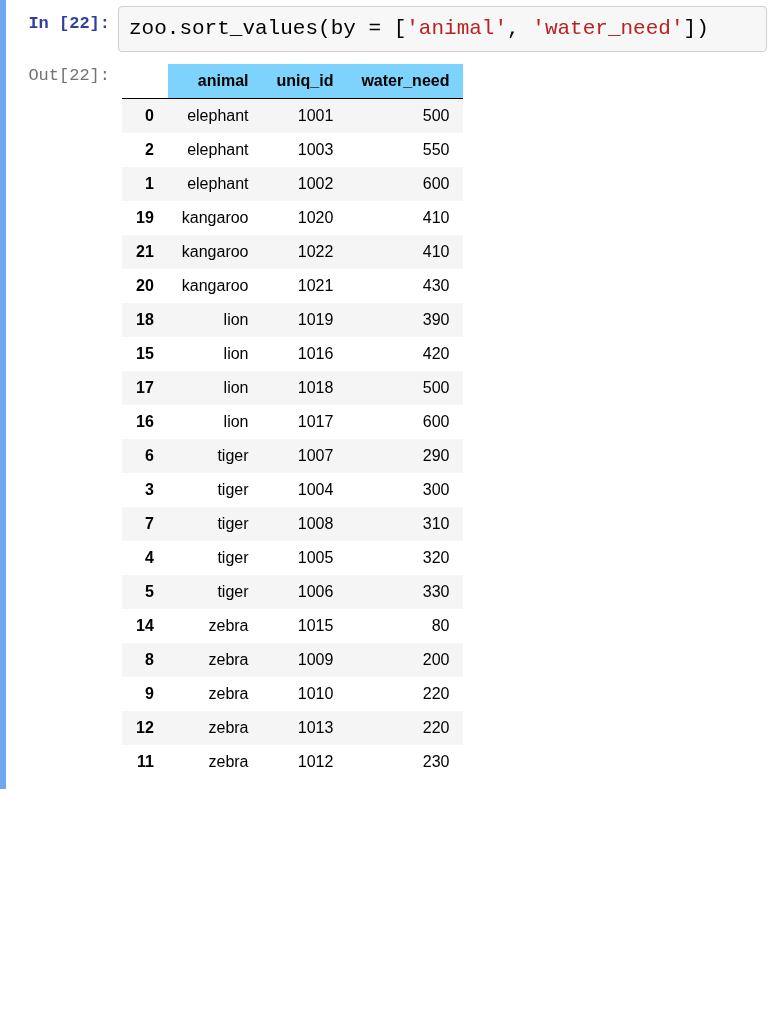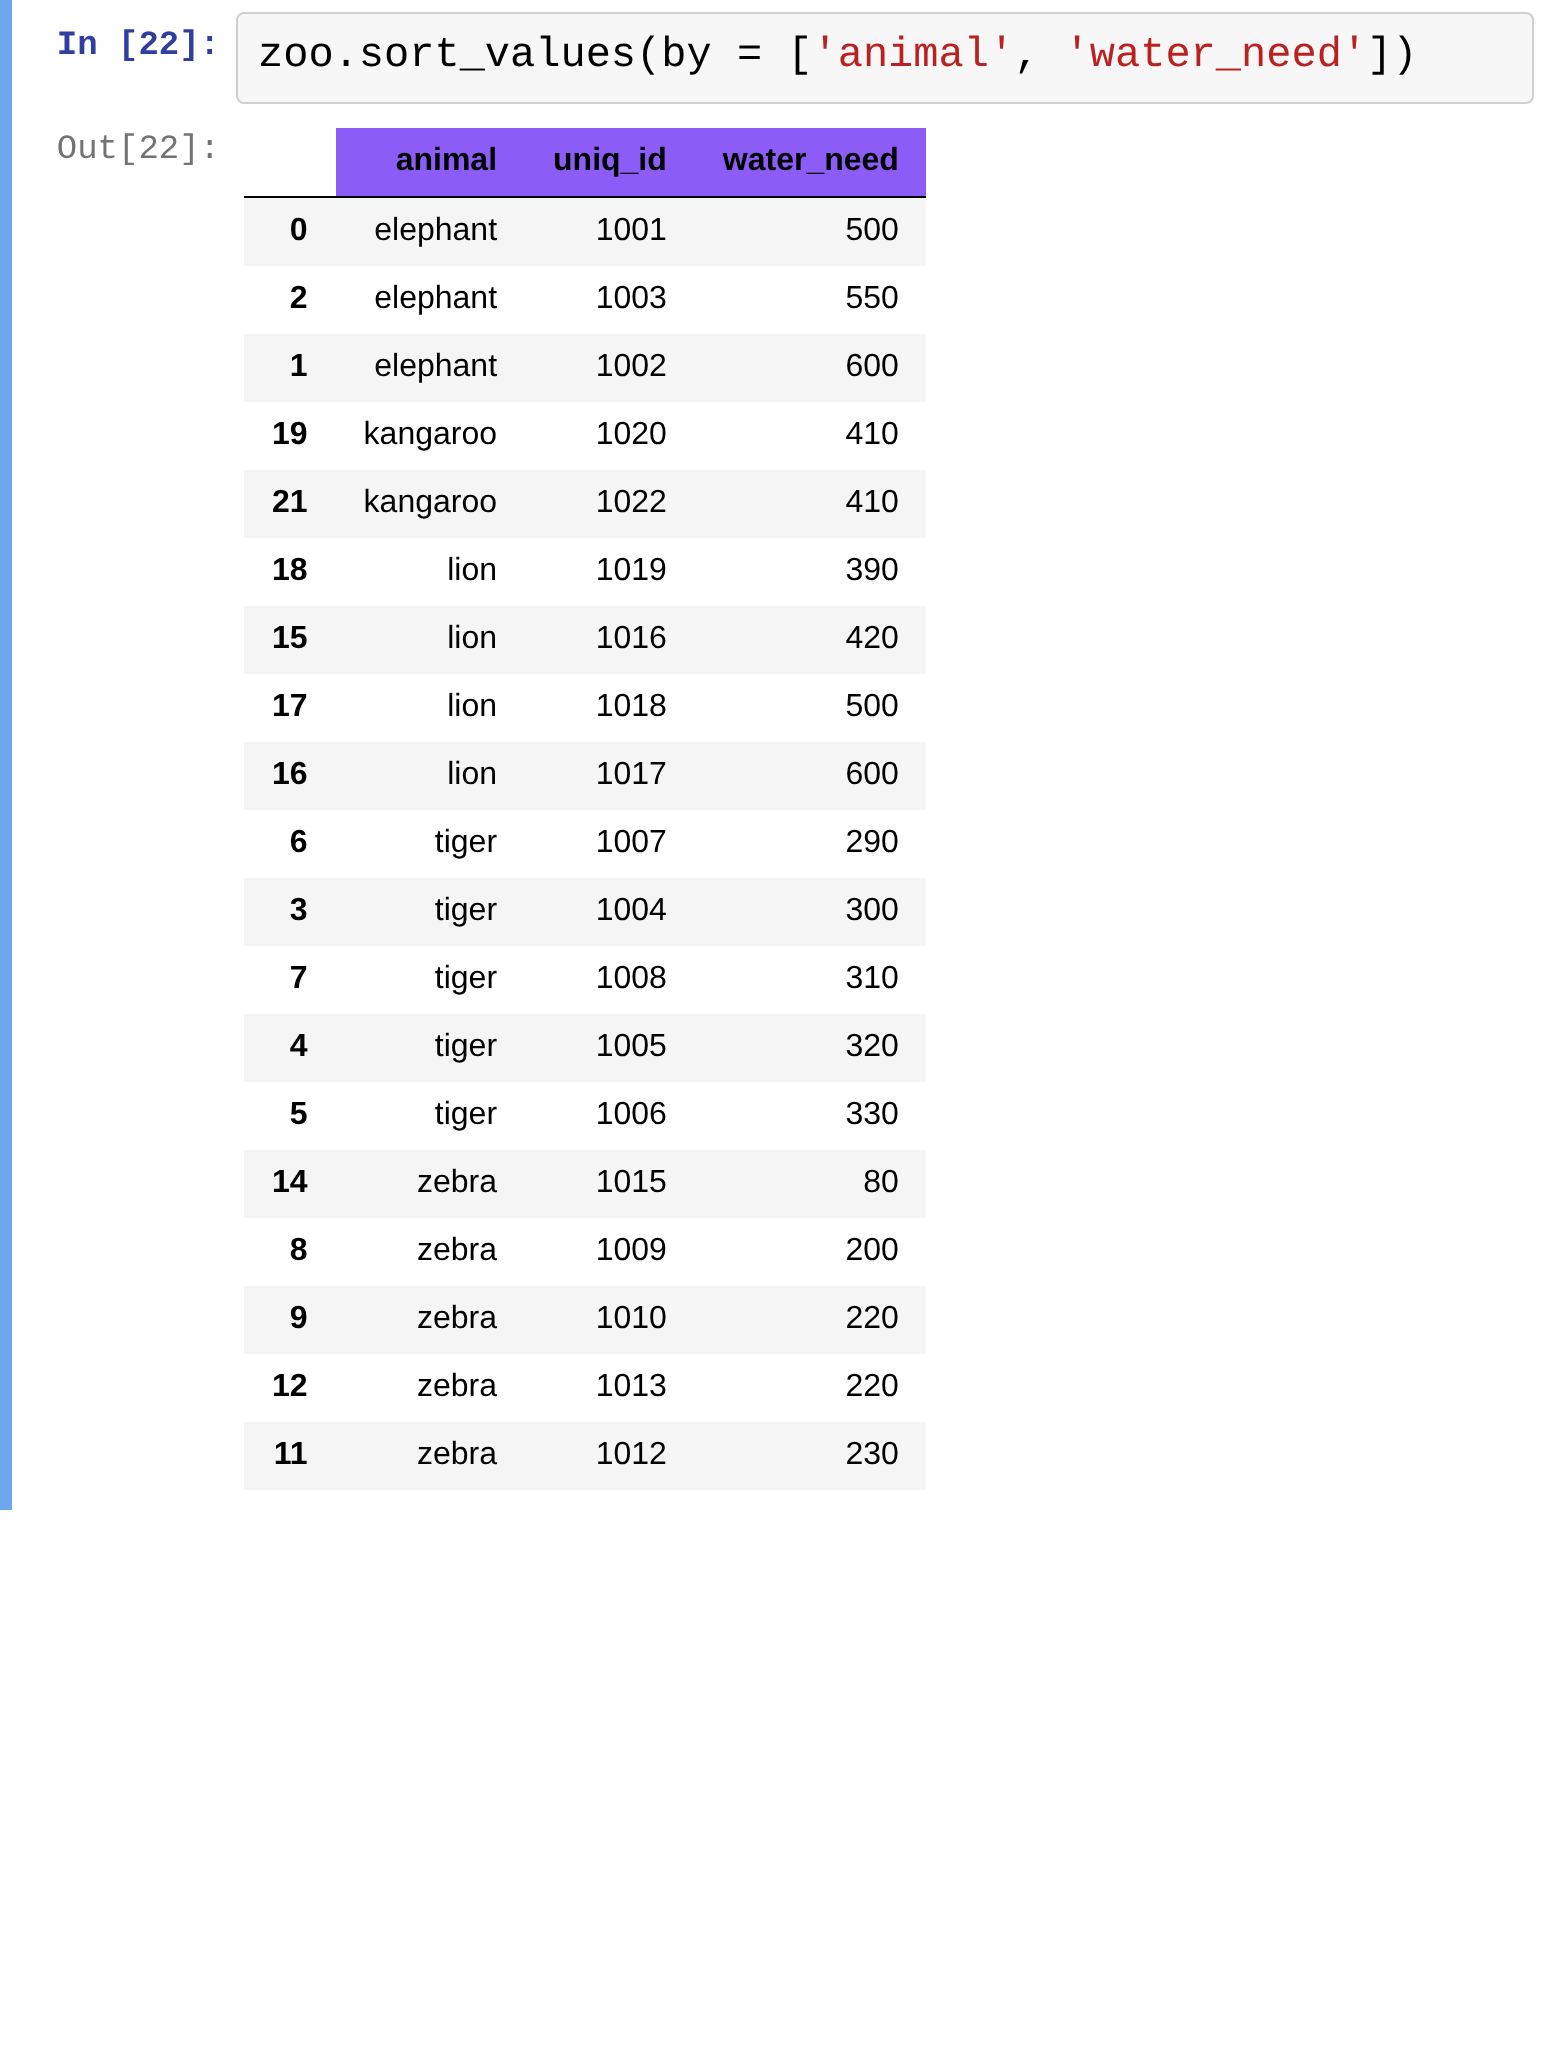--- a/index.html
+++ b/index.html
@@ -64,21 +64,21 @@
     font-size:16px;
   }
   table.df th, table.df td{
     padding:8px 14px;
     text-align:right;
     border:none;
   }
   table.df thead th{
     font-weight:700;
     border-bottom:1.5px solid #000;
-    background:#8b5cf6;
+    background:#7dd3fc;
   }
   table.df thead th:first-child{
     border-bottom:1.5px solid #000;
   }
   table.df tbody th{
     font-weight:700;
     text-align:right;
     background:#fff;
   }
   table.df tbody tr:nth-child(odd) td,
@@ -144,20 +144,26 @@
               <td>1020</td>
               <td>410</td>
             </tr>
             <tr>
               <th>21</th>
               <td>kangaroo</td>
               <td>1022</td>
               <td>410</td>
             </tr>
             <tr>
+              <th>20</th>
+              <td>kangaroo</td>
+              <td>1021</td>
+              <td>430</td>
+            </tr>
+            <tr>
               <th>18</th>
               <td>lion</td>
               <td>1019</td>
               <td>390</td>
             </tr>
             <tr>
               <th>15</th>
               <td>lion</td>
               <td>1016</td>
               <td>420</td>

